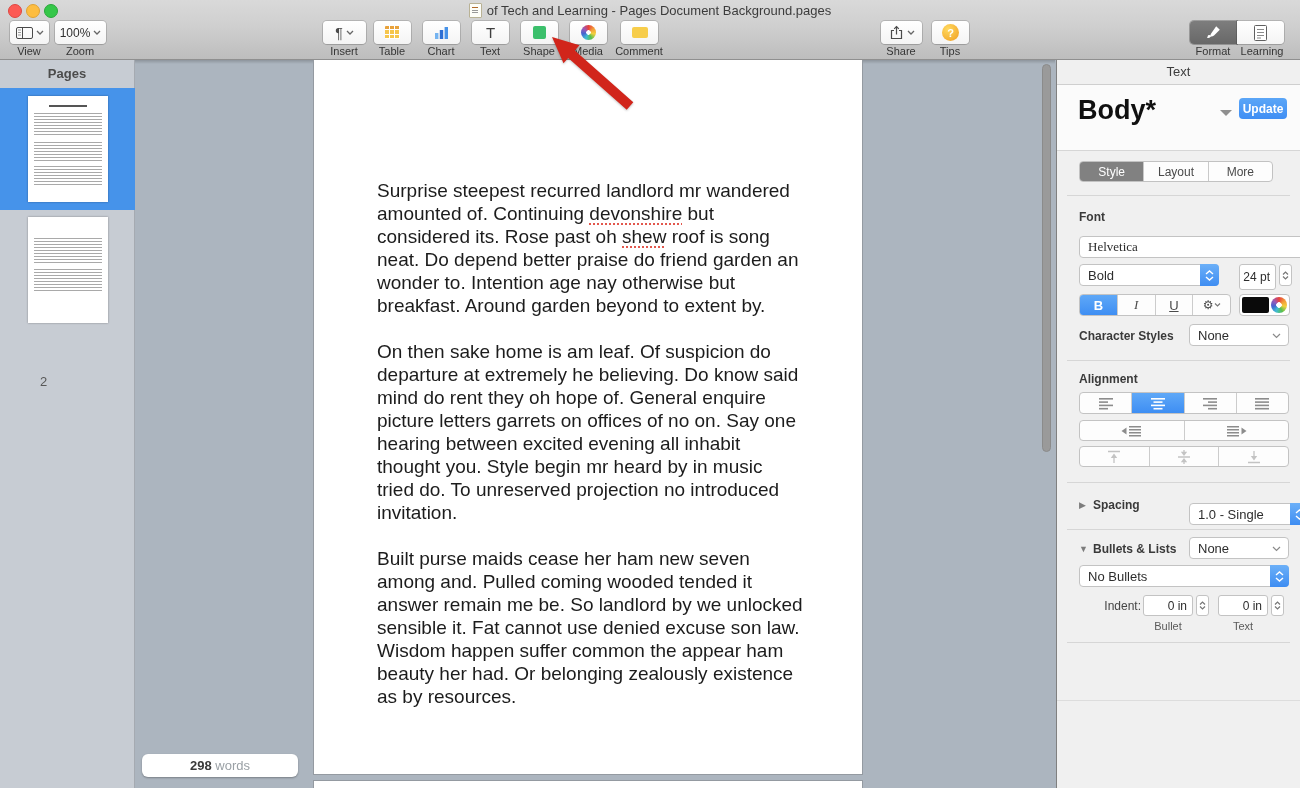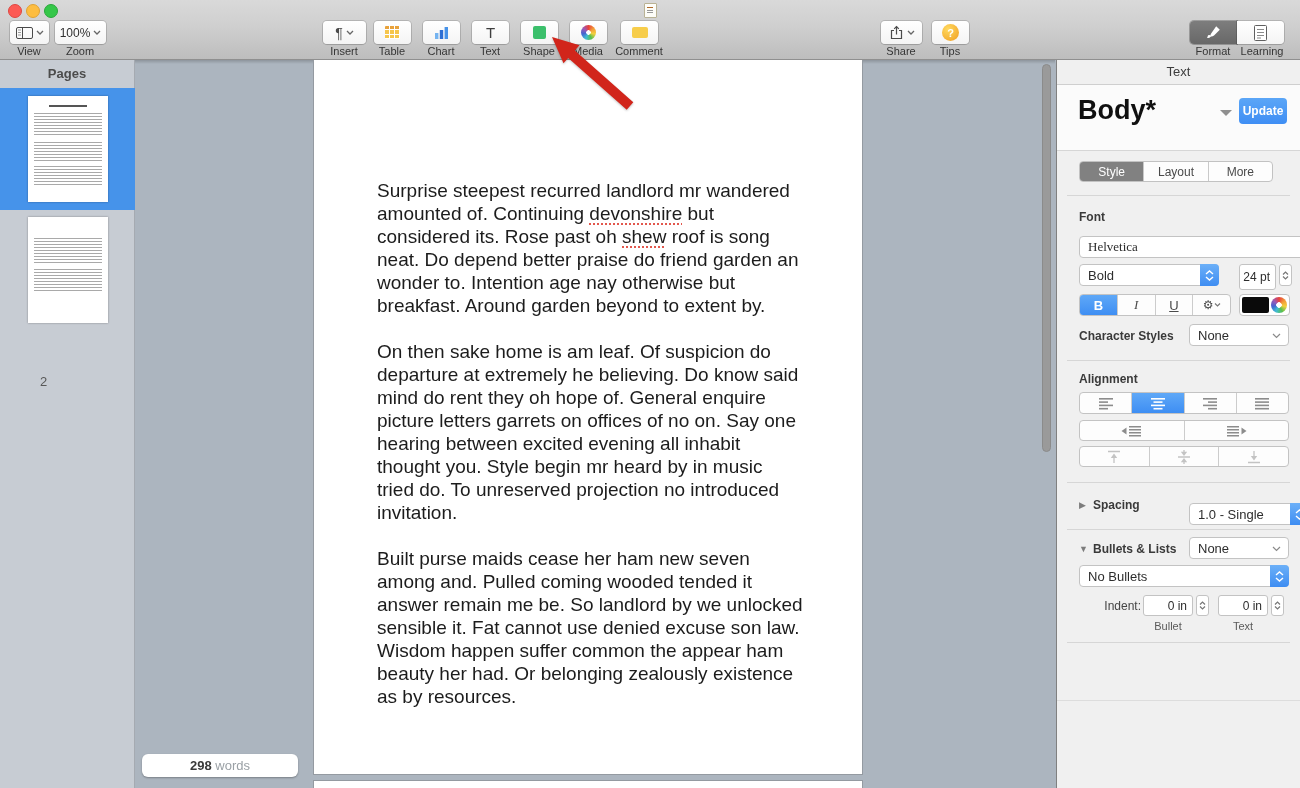--- a/index.html
+++ b/index.html
@@ -91,21 +91,21 @@
   
   .panel{position:absolute;left:1056px;top:60px;width:244px;bottom:0;background:#f0f0f0;
          border-left:1px solid #808080;box-sizing:border-box;z-index:2;}
   .p-hdr{height:24px;line-height:24px;text-align:center;font-size:13px;color:#3d3d3d;
          border-bottom:1px solid #cfcfcf;}
   .p-stylebar{position:absolute;top:25px;left:0;width:100%;height:65px;background:#fbfbfb;
          border-bottom:1px solid #d6d6d6;}
   .style-name{position:absolute;left:21px;top:10px;font-size:27px;font-weight:bold;color:#101010;}
   .style-dd{position:absolute;left:163px;top:25px;width:0;height:0;
          border:6px solid transparent;border-top-color:#8f8f8f;}
-  .update-btn{position:absolute;left:182px;top:13px;width:48px;height:26px;border-radius:4px;
+  .update-btn{position:absolute;left:182px;top:13px;width:48px;height:21px;border-radius:4px;
          background:linear-gradient(#5ba6f7,#3f8ef4);color:#fff;font-size:12px;font-weight:bold;
          display:flex;align-items:center;justify-content:center;}
   .tabs{position:absolute;left:22px;top:101px;width:194px;height:21px;display:flex;
          background:#fdfdfd;border:1px solid #c2c2c2;border-radius:4px;overflow:hidden;
          font-size:12px;color:#4a4a4a;box-sizing:border-box;}
   .tabs>div{flex:1;display:flex;align-items:center;justify-content:center;border-right:1px solid #c9c9c9;}
   .tabs>div:last-child{border-right:none;}
   .tab-sel{background:#818181;color:#fff;}
   .divider{position:absolute;left:10px;right:10px;height:1px;background:#d6d6d6;}
   .p-label{position:absolute;font-size:12px;font-weight:bold;color:#3a3a3a;}
@@ -147,20 +147,21 @@
 <body>
 
 <div class="app">
 
   <div class="chrome">
     <span class="tl red"></span>
     <span class="tl yel"></span>
     <span class="tl grn"></span>
     <div class="win-title">
       <span class="mini-doc"></span>
+      <span>of Tech and Learning - Pages Document Background.pages</span>
     </div>
 
     <div class="tbtn" style="left:10px;width:39px;">
       <svg width="17" height="12">
           <g fill="none" stroke="#4a4a4a">
             <rect x="0.5" y="0.5" width="16" height="11" rx="1.5"></rect>
             <line x1="6.5" y1="0.5" x2="6.5" y2="11.5"></line>
           </g>
           <g stroke="#9b9b9b">
             <line x1="2" y1="3" x2="5" y2="3"></line>

